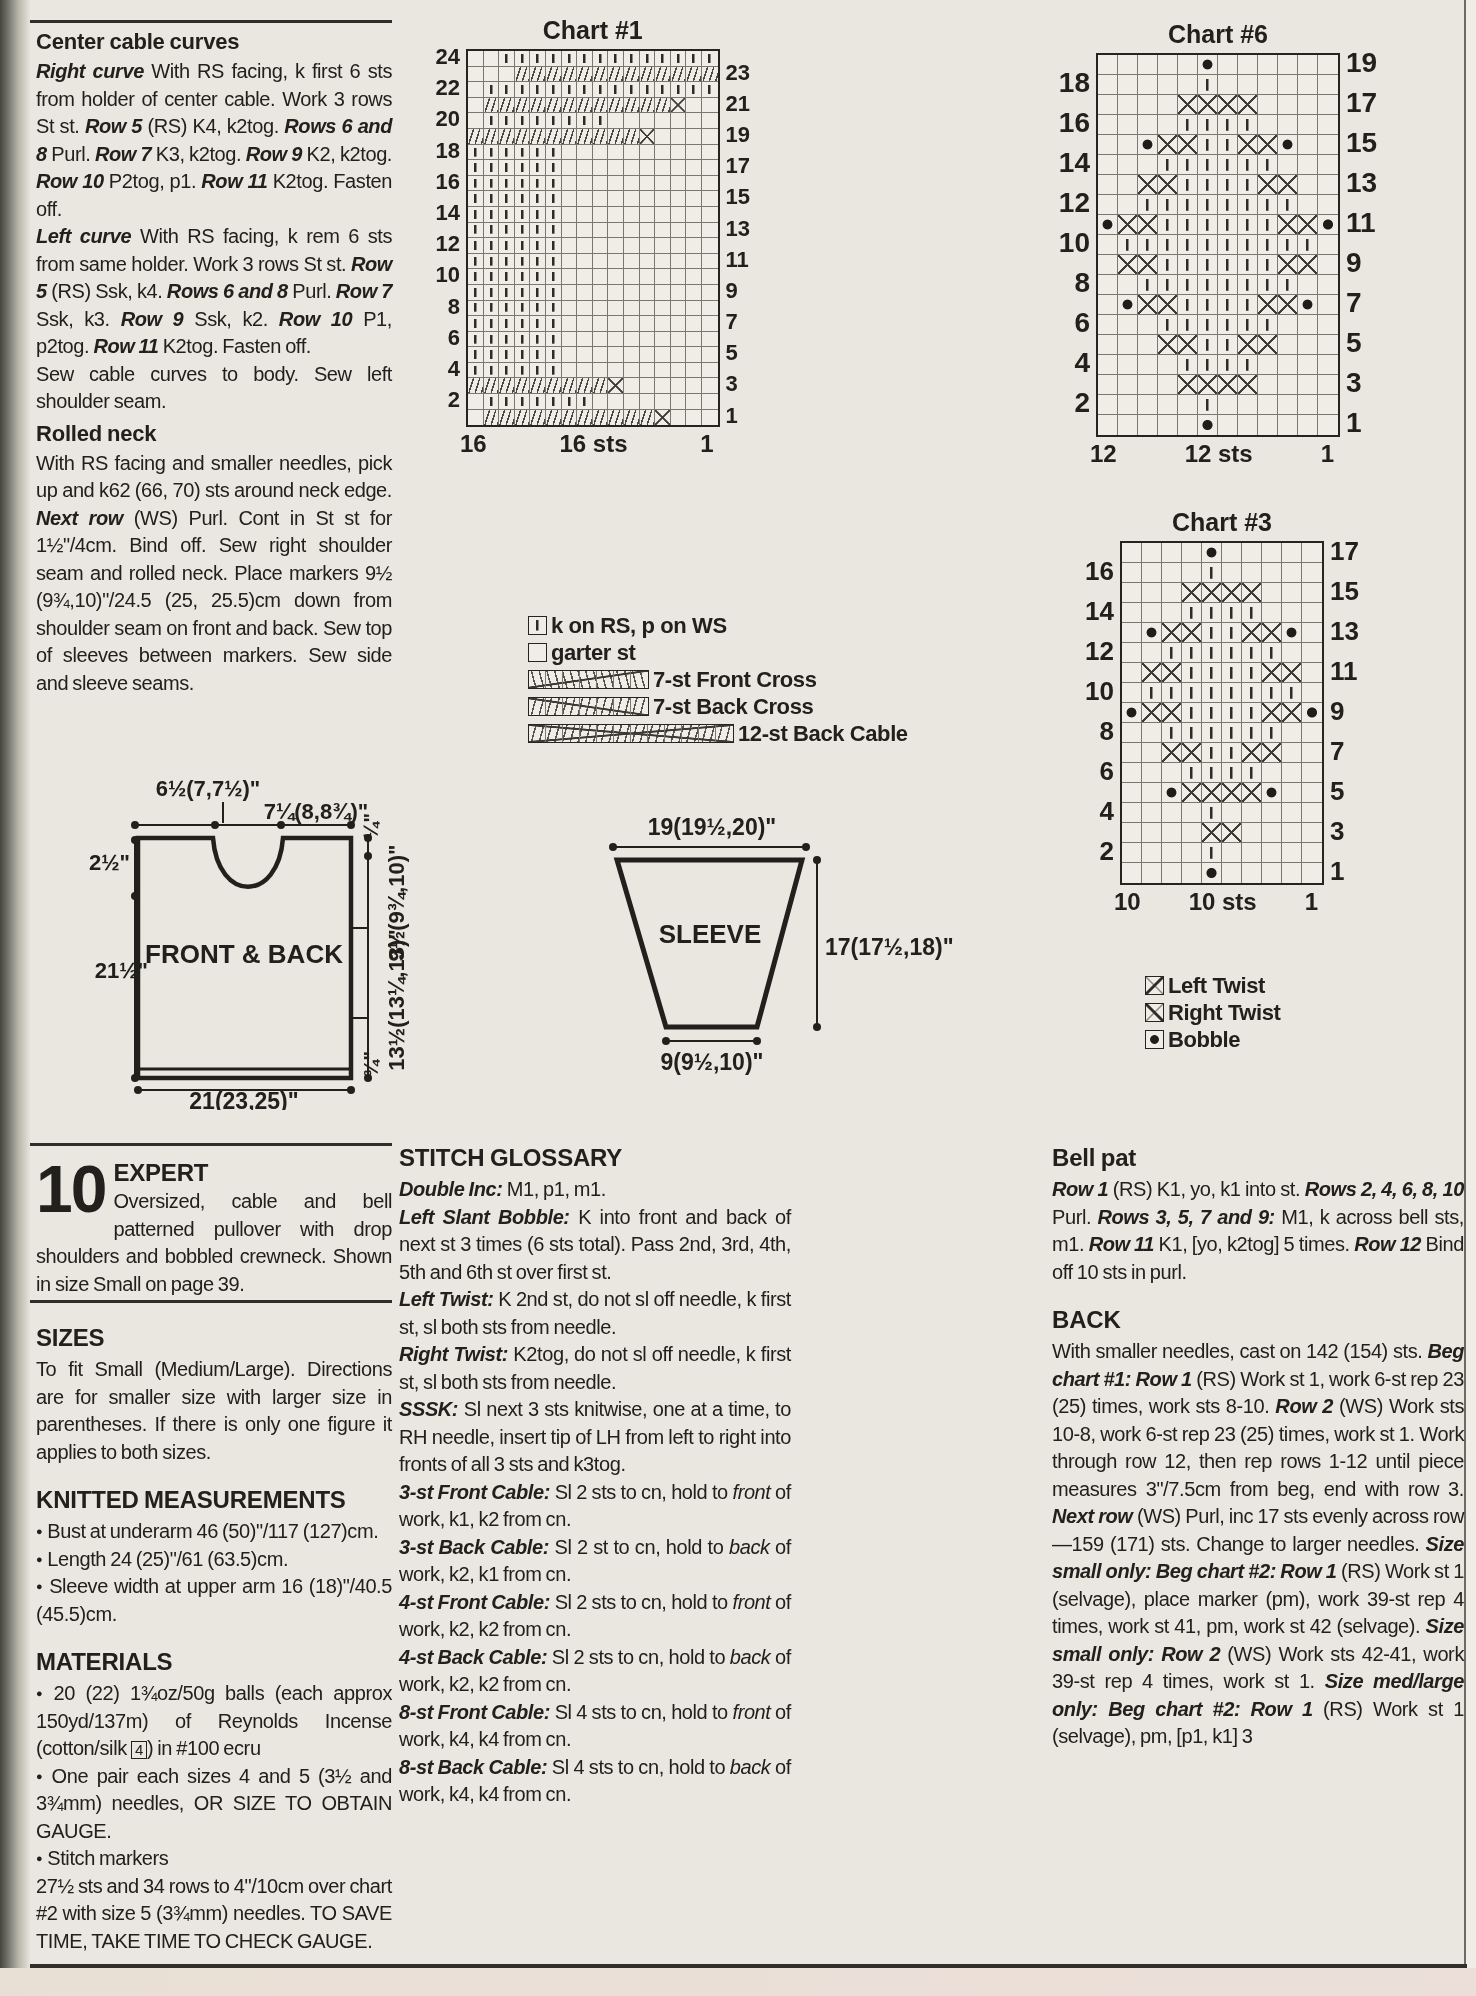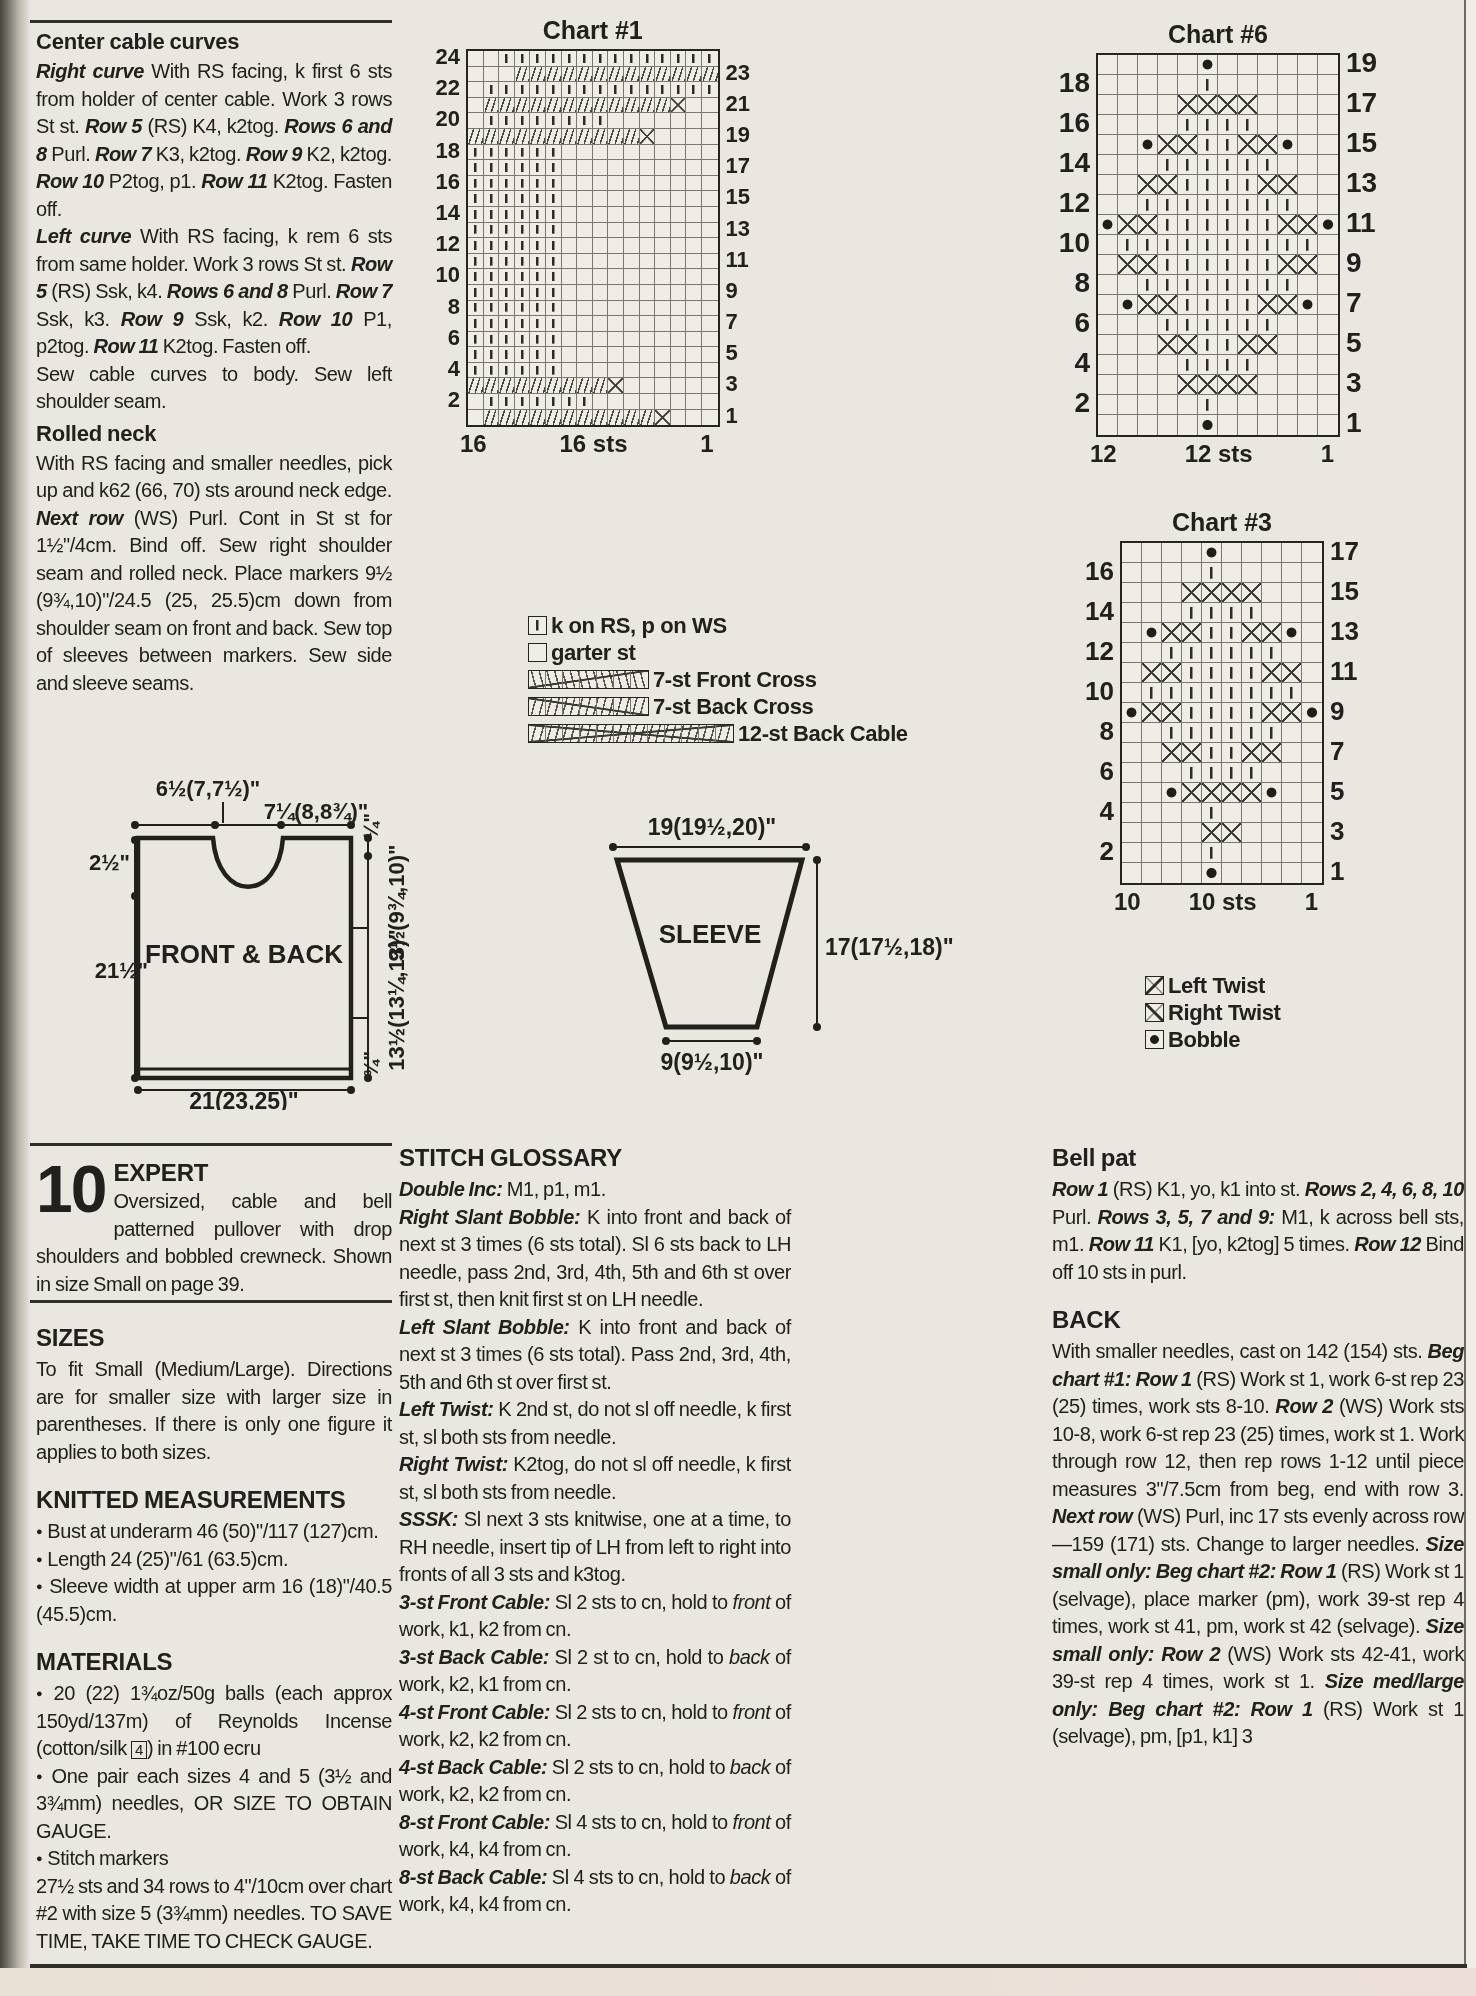--- a/index.html
+++ b/index.html
@@ -722,21 +722,20 @@
   <line x1="81" y1="226" x2="172" y2="226" stroke="#21201c" stroke-width="2"></line>
   <circle cx="81" cy="226" r="4" fill="#21201c"></circle>
   <circle cx="172" cy="226" r="4" fill="#21201c"></circle>
   <text x="127" y="255" font-size="23" text-anchor="middle">9(9½,10)"</text>
 </svg>
 
 <div class="col" style="left:399px;top:1138px;width:392px;">
   <h3>STITCH GLOSSARY</h3>
   <div>
       <p class="gl"><span style="font-weight: 700; font-style: italic;">Double Inc: </span><span>M1, p1, m1.</span></p>
-      <p class="gl"><span style="font-weight: 700; font-style: italic;">Right Slant Bobble: </span><span>K into front and back of next st 3 times (6 sts total). Sl 6 sts back to LH needle, pass 2nd, 3rd, 4th, 5th and 6th st over first st, then knit first st on LH needle.</span></p>
       <p class="gl"><span style="font-weight: 700; font-style: italic;">Left Slant Bobble: </span><span>K into front and back of next st 3 times (6 sts total). Pass 2nd, 3rd, 4th, 5th and 6th st over first st.</span></p>
       <p class="gl"><span style="font-weight: 700; font-style: italic;">Left Twist: </span><span>K 2nd st, do not sl off needle, k first st, sl both sts from needle.</span></p>
       <p class="gl"><span style="font-weight: 700; font-style: italic;">Right Twist: </span><span>K2tog, do not sl off needle, k first st, sl both sts from needle.</span></p>
       <p class="gl"><span style="font-weight: 700; font-style: italic;">SSSK: </span><span>Sl next 3 sts knitwise, one at a time, to RH needle, insert tip of LH from left to right into fronts of all 3 sts and k3tog.</span></p>
       <p class="gl"><span style="font-weight: 700; font-style: italic;">3-st Front Cable: </span><span>Sl 2 sts to cn, hold to </span><span style="font-style: italic;">front</span><span> of work, k1, k2 from cn.</span></p>
       <p class="gl"><span style="font-weight: 700; font-style: italic;">3-st Back Cable: </span><span>Sl 2 st to cn, hold to </span><span style="font-style: italic;">back</span><span> of work, k2, k1 from cn.</span></p>
       <p class="gl"><span style="font-weight: 700; font-style: italic;">4-st Front Cable: </span><span>Sl 2 sts to cn, hold to </span><span style="font-style: italic;">front</span><span> of work, k2, k2 from cn.</span></p>
       <p class="gl"><span style="font-weight: 700; font-style: italic;">4-st Back Cable: </span><span>Sl 2 sts to cn, hold to </span><span style="font-style: italic;">back</span><span> of work, k2, k2 from cn.</span></p>
       <p class="gl"><span style="font-weight: 700; font-style: italic;">8-st Front Cable: </span><span>Sl 4 sts to cn, hold to </span><span style="font-style: italic;">front</span><span> of work, k4, k4 from cn.</span></p>
       <p class="gl"><span style="font-weight: 700; font-style: italic;">8-st Back Cable: </span><span>Sl 4 sts to cn, hold to </span><span style="font-style: italic;">back</span><span> of work, k4, k4 from cn.</span></p>

